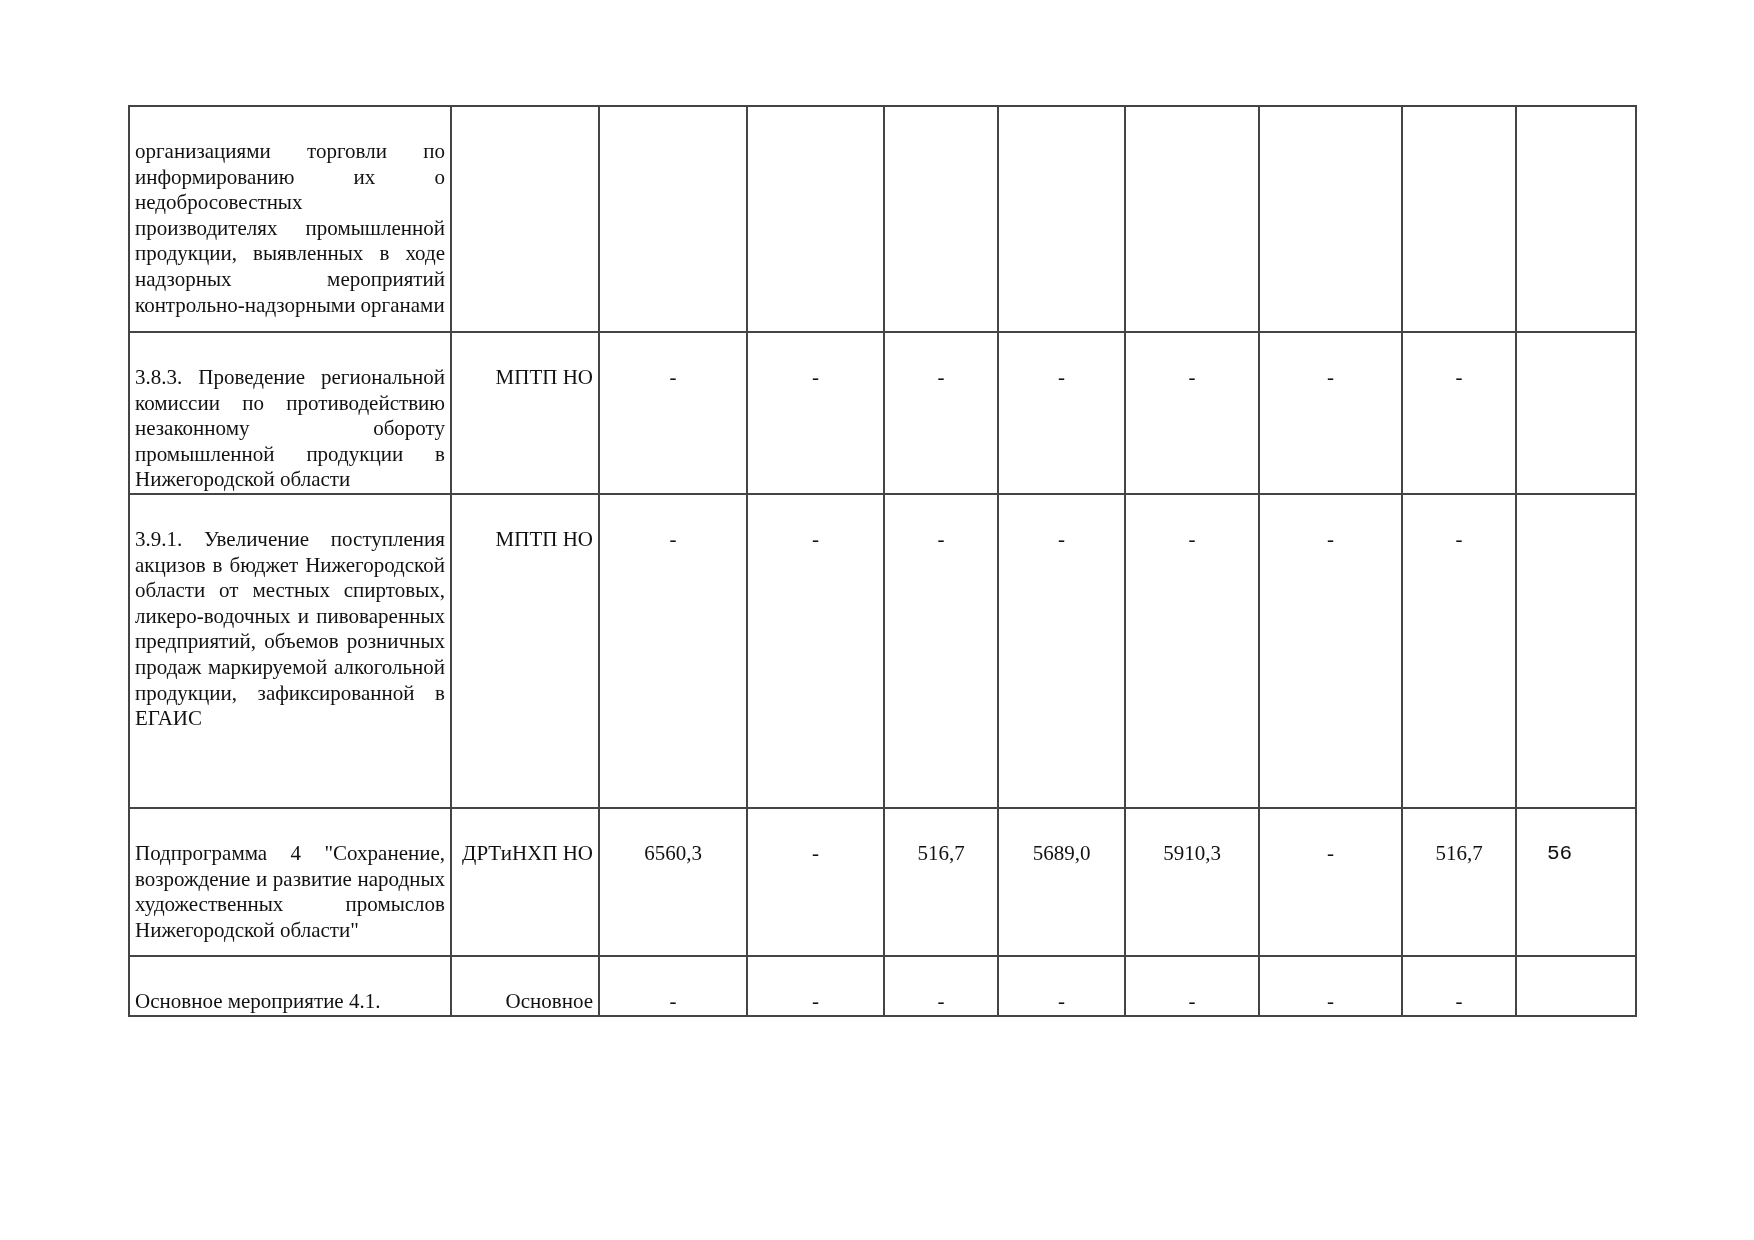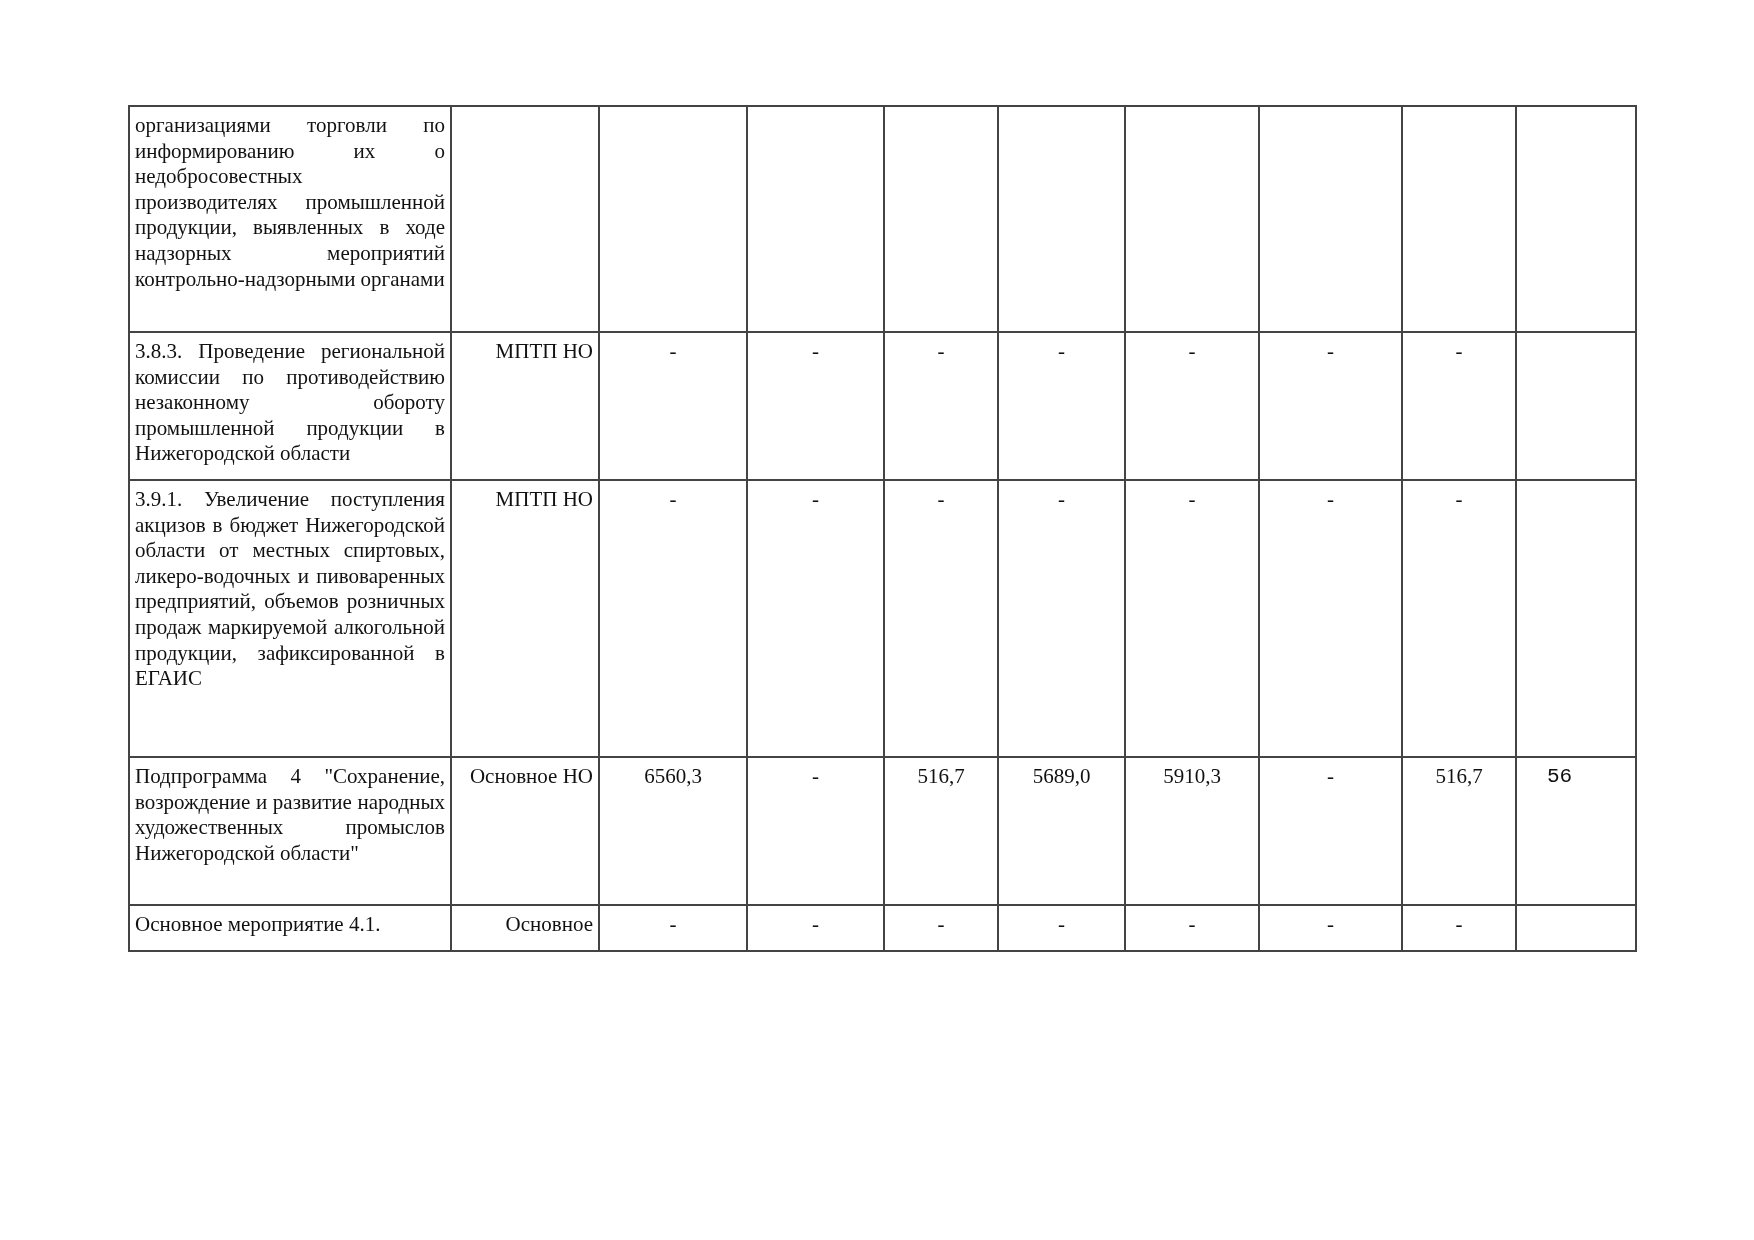--- a/index.html
+++ b/index.html
@@ -1,20 +1,20 @@
 <!DOCTYPE html>
 <html><head>
 <meta charset="utf-8">
 <style>
   html, body { margin: 0; padding: 0; background: #ffffff; }
   body { width: 1754px; height: 1240px; overflow: hidden; position: relative;
          font-family: "Liberation Serif", "DejaVu Serif", serif; color: #111; }
   table.doc { position: absolute; left: 128px; top: 105px; border-collapse: collapse;
               table-layout: fixed; font-size: 21px; line-height: 25.6px; }
-  table.doc td { border: 2px solid #444; vertical-align: top; padding: 6px 5px 0 5px; }
+  table.doc td { border: 2px solid #444; vertical-align: top; padding: 32px 5px 0 5px; }
   td.desc { text-align: justify; text-align-last: left; }
   td.num { text-align: center; }
   td.resp { text-align: right; }
 </style>
 </head>
 <body>
 
 <table class="doc">
   <colgroup>
     <col style="width:322px">
@@ -46,35 +46,35 @@
         <td class="resp">МПТП НО</td>
         <td class="num">-</td>
         <td class="num">-</td>
         <td class="num">-</td>
         <td class="num">-</td>
         <td class="num">-</td>
         <td class="num">-</td>
         <td class="num">-</td>
         <td class="num" style="text-align: left; padding-left: 30px;"></td>
       </tr>
-      <tr style="height: 277px;">
+      <tr style="height: 314px;">
         <td class="desc">3.9.1. Увеличение поступления акцизов в бюджет Нижегородской области от местных спиртовых, ликеро-водочных и пивоваренных предприятий, объемов розничных продаж маркируемой алкогольной продукции, зафиксированной в ЕГАИС</td>
         <td class="resp">МПТП НО</td>
         <td class="num">-</td>
         <td class="num">-</td>
         <td class="num">-</td>
         <td class="num">-</td>
         <td class="num">-</td>
         <td class="num">-</td>
         <td class="num">-</td>
         <td class="num" style="text-align: left; padding-left: 30px;"></td>
       </tr>
       <tr style="height: 148px;">
         <td class="desc">Подпрограмма 4 "Сохранение, возрождение и развитие народных художественных промыслов Нижегородской области"</td>
-        <td class="resp">Основное НО</td>
+        <td class="resp">ДРТиНХП НО</td>
         <td class="num">6560,3</td>
         <td class="num">-</td>
         <td class="num">516,7</td>
         <td class="num">5689,0</td>
         <td class="num">5910,3</td>
         <td class="num">-</td>
         <td class="num">516,7</td>
         <td class="num" style="text-align: left; padding-left: 30px; font-family: Liberation Mono, monospace;">56</td>
       </tr>
       <tr style="height: 46px;">

